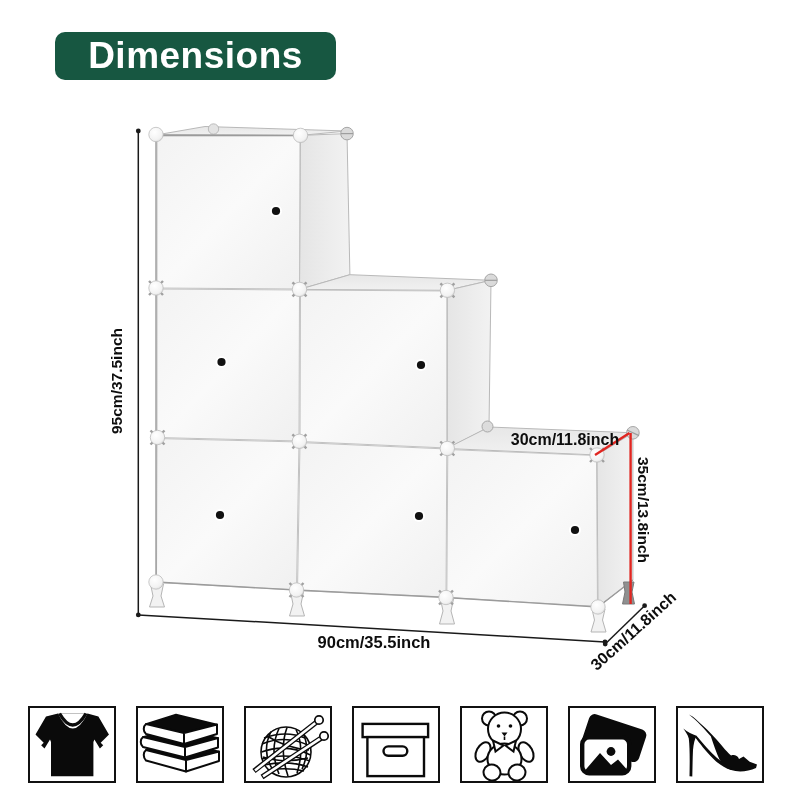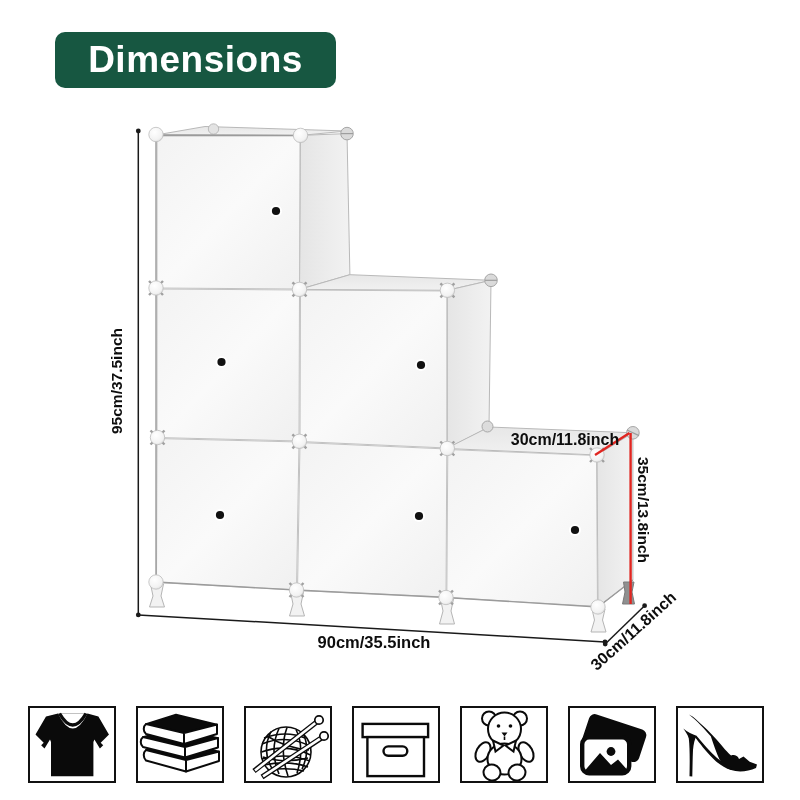--- a/index.html
+++ b/index.html
@@ -4,21 +4,21 @@
 <style>
   html,body{margin:0;padding:0;background:#ffffff;width:800px;height:800px;overflow:hidden;}
   *{box-sizing:border-box;}
   body{font-family:"Liberation Sans", sans-serif;}
   .abs{position:absolute;}
 </style>
 </head>
 <body>
 <div class="abs" style="left:0;top:0;width:800px;height:800px;">
 
-<div class="abs" style="left:55px;top:32px;width:281px;height:56px;background:#175741;border-radius:10px;display:flex;align-items:center;justify-content:center;">
+<div class="abs" style="left:55px;top:32px;width:281px;height:48px;background:#175741;border-radius:10px;display:flex;align-items:center;justify-content:center;">
   <span style="color:#ffffff;font-weight:bold;font-size:37px;letter-spacing:0.5px;">Dimensions</span>
 </div>
 
 <svg class="abs" style="left:0;top:0;" width="800" height="800" viewBox="0 0 800 800">
   <defs>
     <linearGradient id="gFront" x1="0" y1="0" x2="1" y2="1">
       <stop offset="0" stop-color="#f3f3f3"></stop>
       <stop offset="0.5" stop-color="#fafafa"></stop>
       <stop offset="1" stop-color="#f0f0f0"></stop>
     </linearGradient>

